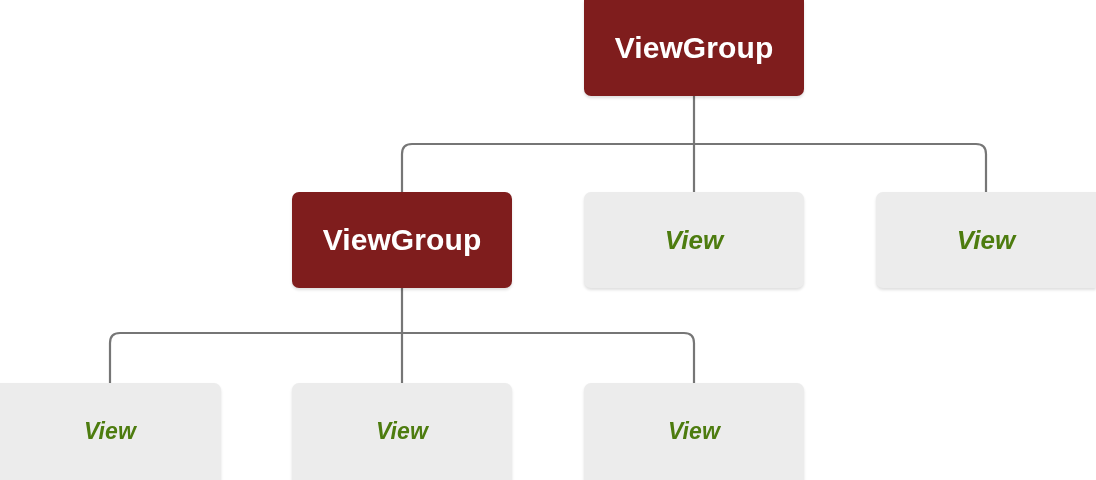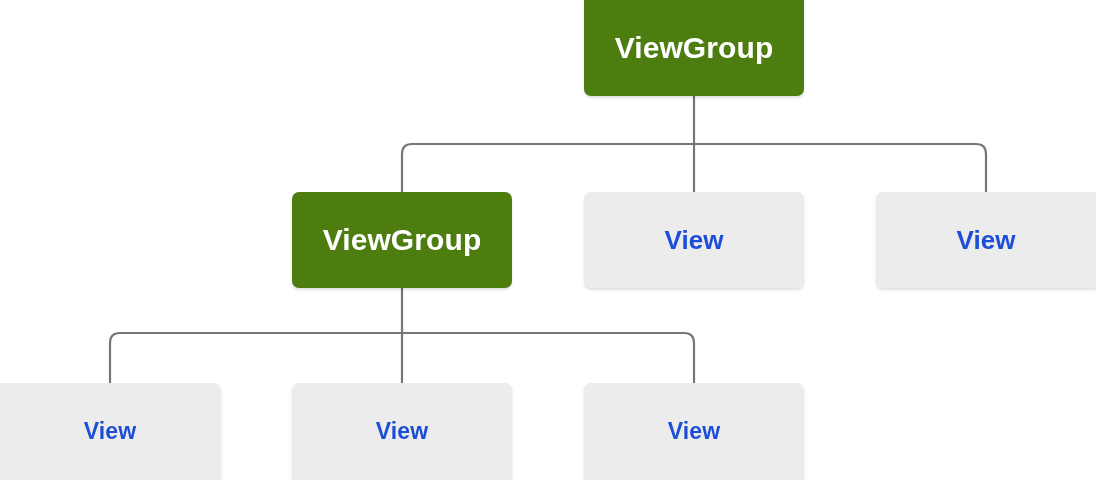--- a/index.html
+++ b/index.html
@@ -35,32 +35,33 @@
     justify-content: center;
     box-shadow: 0 2px 3px rgba(0,0,0,0.13);
   }
   .node-label {
     font-weight: bold;
     letter-spacing: 0.1px;
     white-space: nowrap;
     line-height: 1;
   }
   .node.group {
-    background: #4d7c0f;
+    background: #7f1d1d;
   }
   .node.group .node-label {
     color: #ffffff;
     font-size: 30px;
   }
   .node.leaf {
     background: #ececec;
   }
   .node.leaf .node-label {
-    color: #1d4ed8;
+    color: #4d7c0f;
     font-size: 26px;
+    font-style: italic;
   }
   .node.root .node-label {
     font-size: 30px;
   }
   .node.leaf.deep .node-label {
     font-size: 23px;
   }
 </style>
 </head>
 <body>

